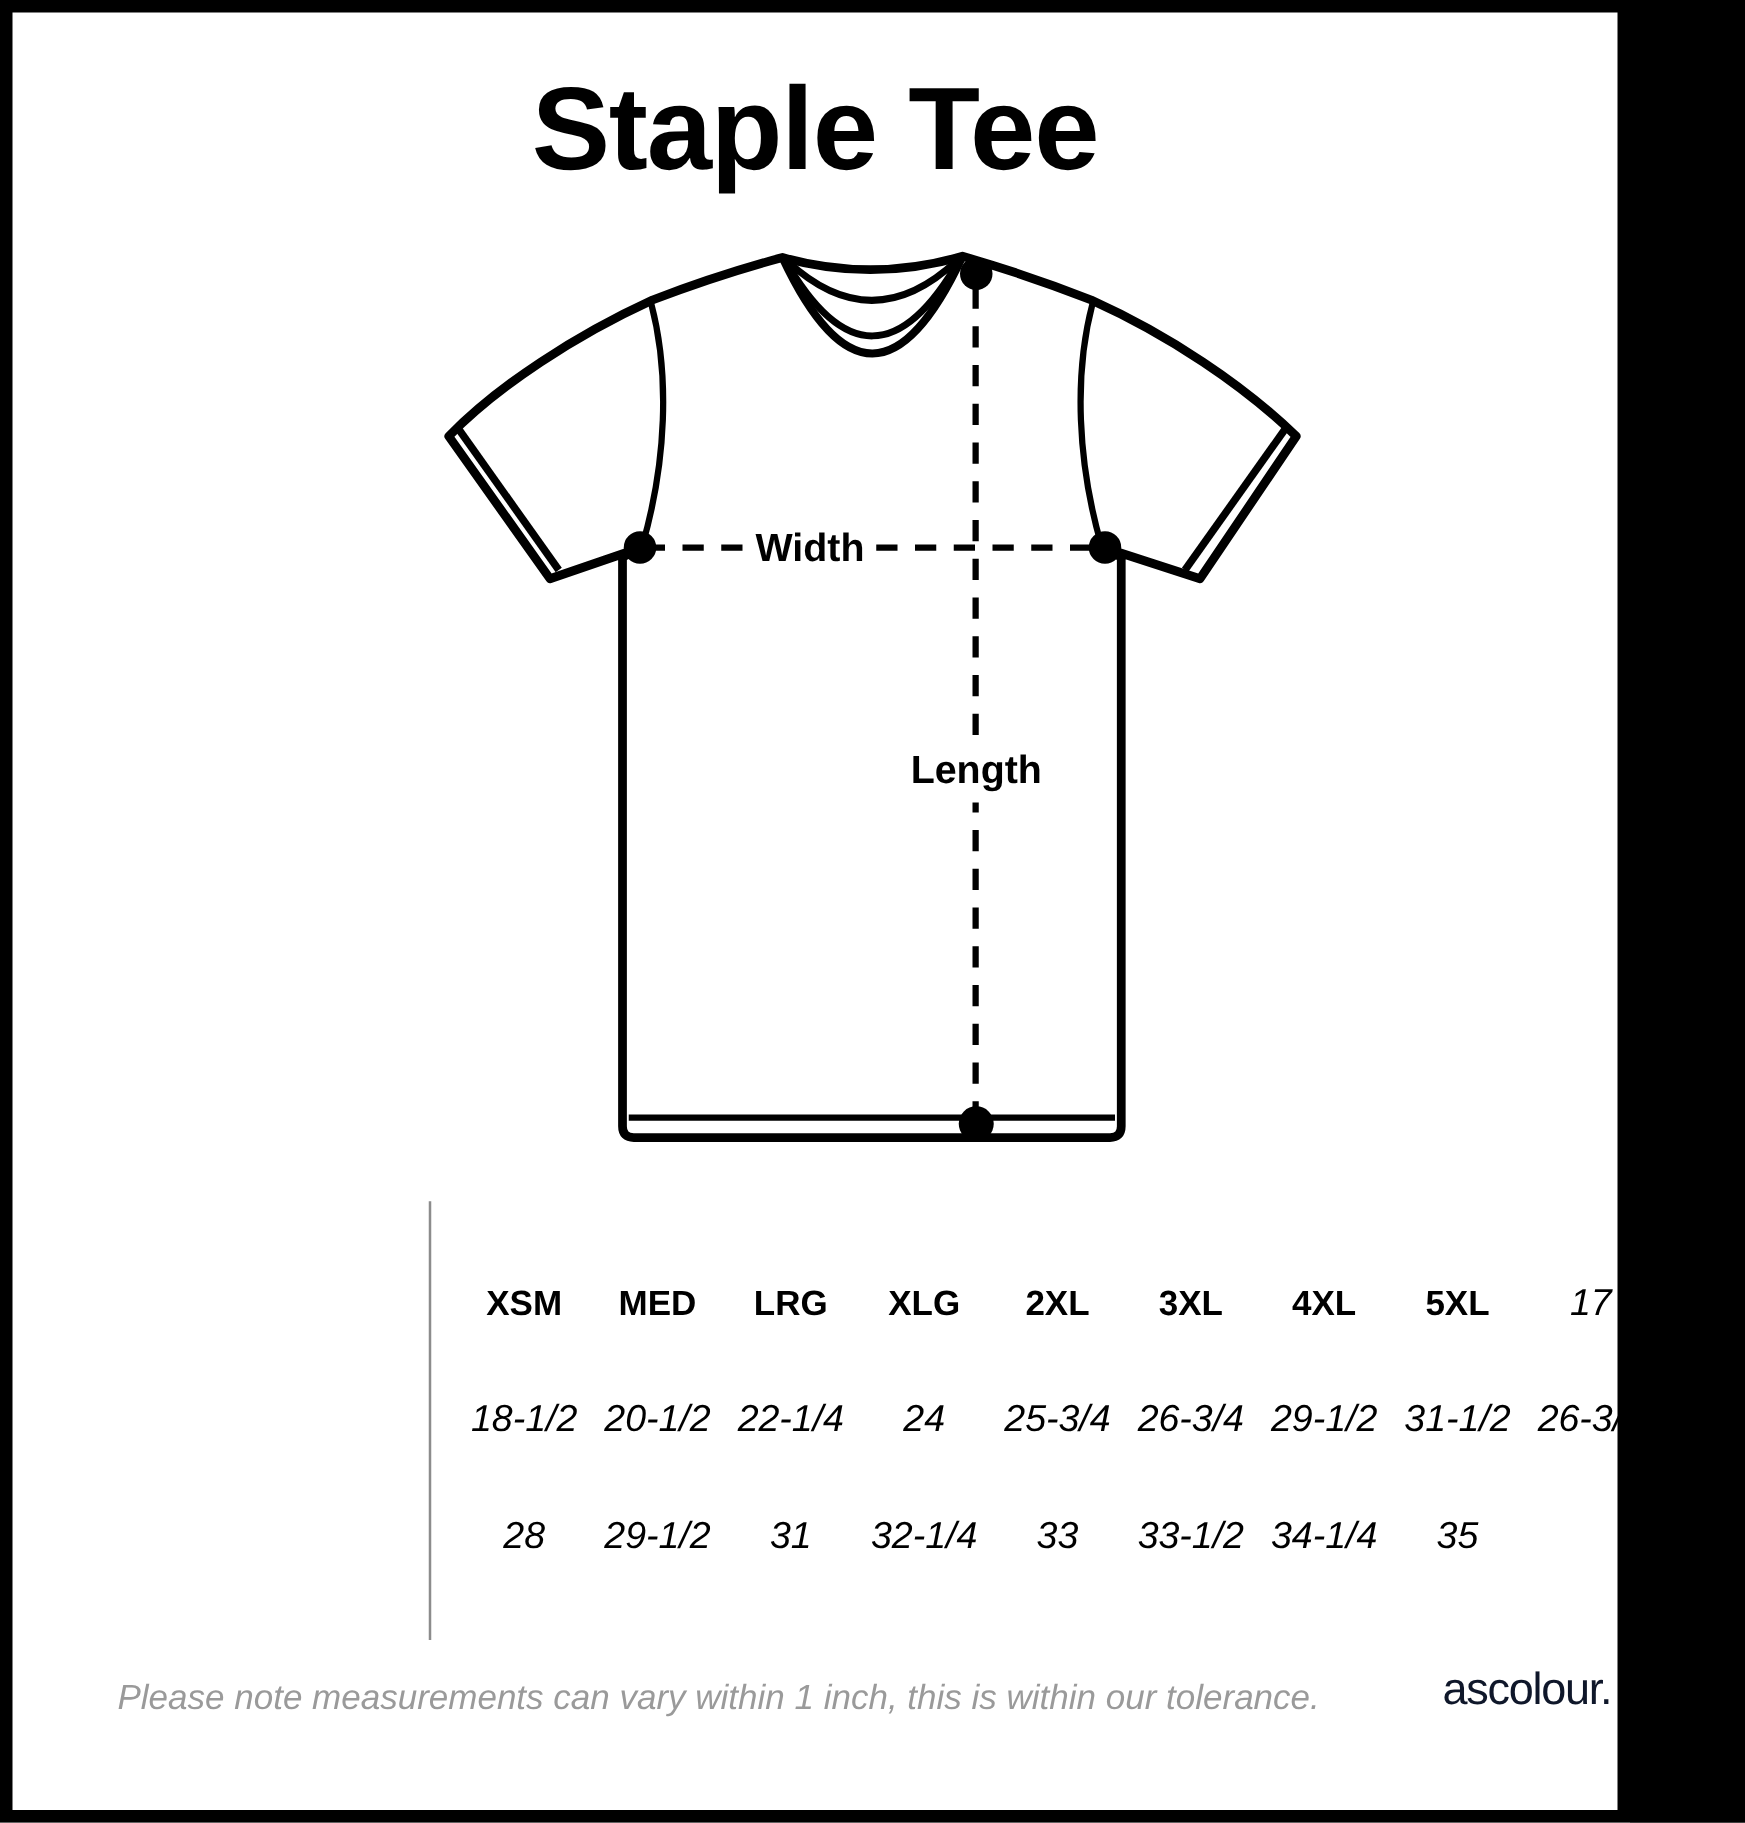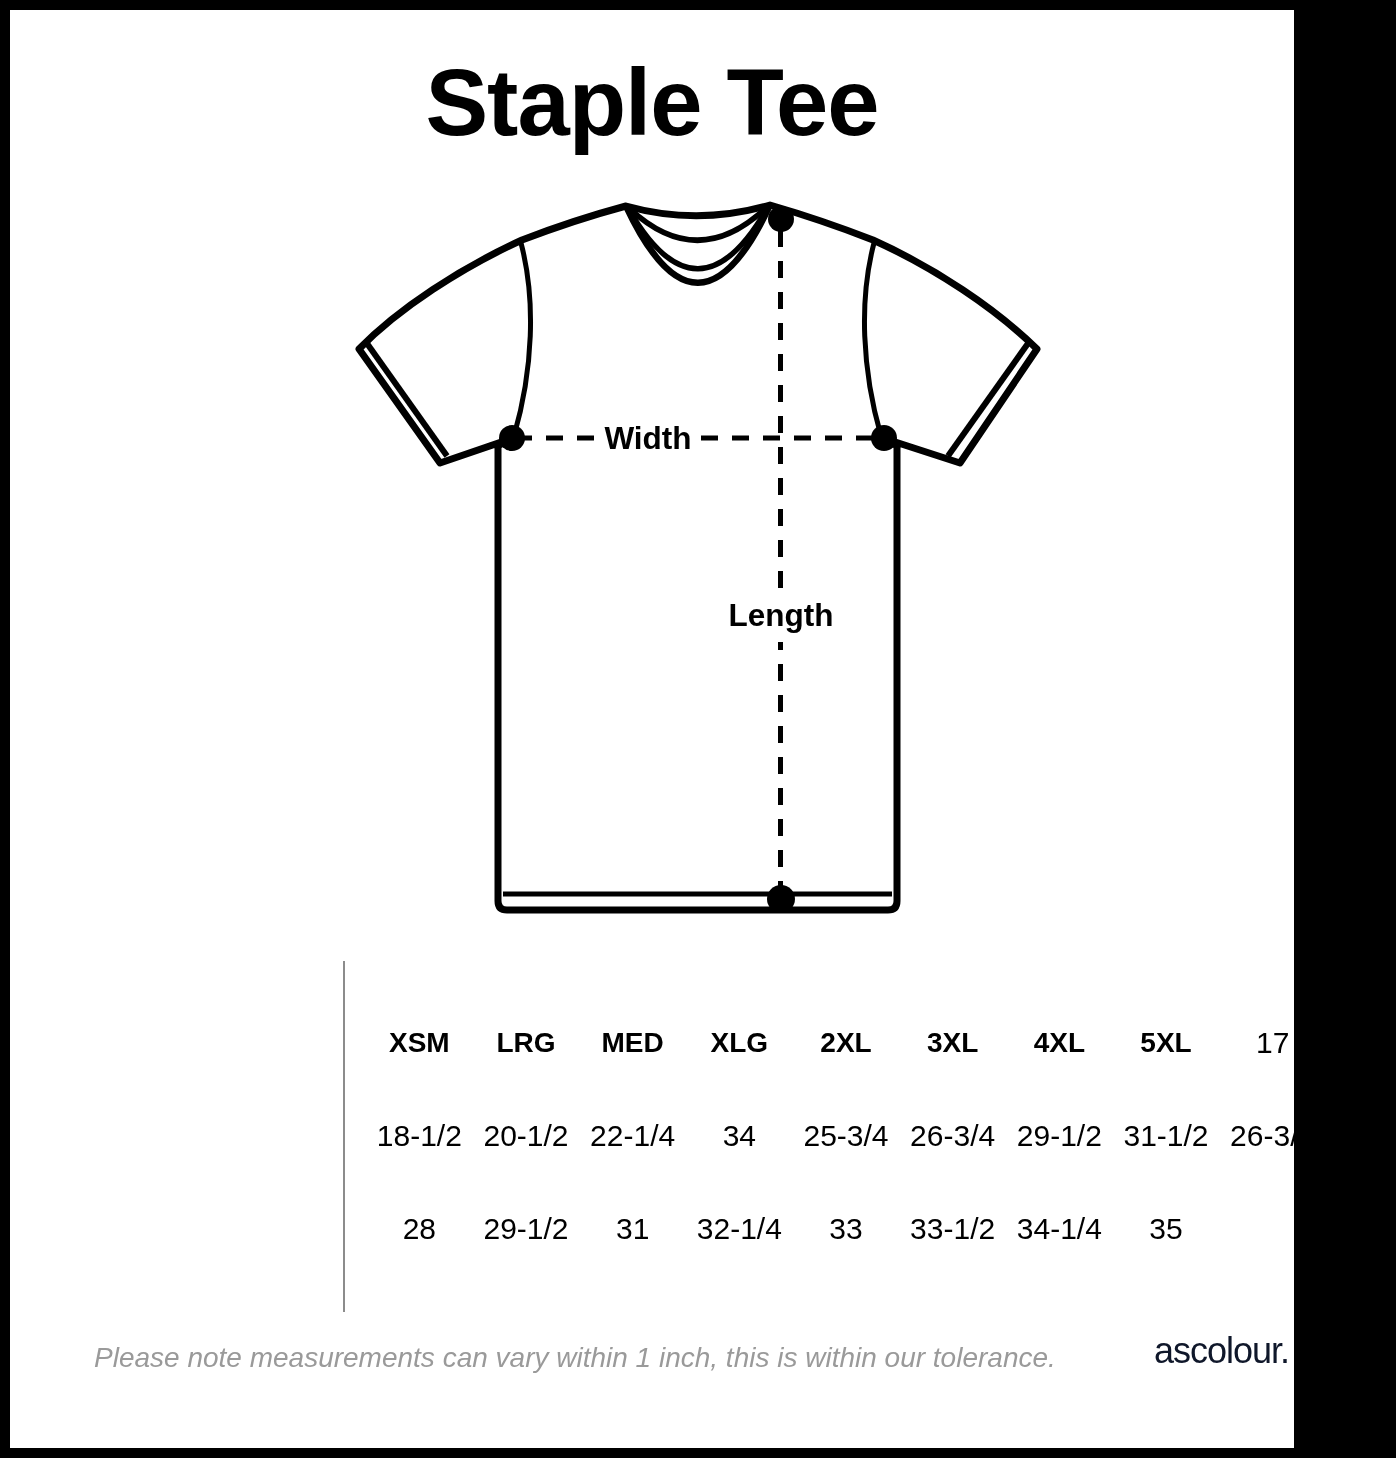--- a/index.html
+++ b/index.html
@@ -15,21 +15,21 @@
                padding-top:35px;box-sizing:border-box;}
   .mrow{height:93px;display:flex;align-items:center;padding-left:14px;box-sizing:border-box;}
   .mrow.head{font-size:24px;font-weight:700;letter-spacing:.5px;color:#000;}
   .mrow.sub{font-size:25px;color:#8f8f8f;}
   .v-divider{position:absolute;left:343px;top:961px;width:2px;height:351px;background:#8c8c8c;}
   .size-grid{position:absolute;left:366px;top:961px;width:960px;height:351px;
              padding-top:35px;box-sizing:border-box;display:grid;
              grid-template-columns:repeat(9,1fr);grid-auto-rows:93px;}
   .cell{display:flex;align-items:center;justify-content:center;}
   .cell.hdr{font-size:28px;font-weight:700;}
-  .cell.val{font-size:30px;}
+  .cell.val{font-size:30px;font-style:italic;}
   
   .note{position:absolute;left:94px;top:1341px;font-size:28px;font-style:italic;
         color:#9a9a9a;line-height:1.2;}
   .brand{position:absolute;left:1154px;top:1333px;font-size:36px;letter-spacing:-1px;
          color:#0f172a;line-height:1;}
 </style>
 </head>
 <body>
 
 <div class="stage">
@@ -82,33 +82,33 @@
     <circle cx="884" cy="438" r="13" fill="#000000"></circle>
     <circle cx="781" cy="899" r="14" fill="#000000"></circle>
   </svg>
 
 
   <div class="v-divider"></div>
 
   <div class="size-grid">
 
     <div class="cell hdr">XSM</div>
+    <div class="cell hdr">MED</div>
     <div class="cell hdr">LRG</div>
-    <div class="cell hdr">MED</div>
     <div class="cell hdr">XLG</div>
     <div class="cell hdr">2XL</div>
     <div class="cell hdr">3XL</div>
     <div class="cell hdr">4XL</div>
     <div class="cell hdr">5XL</div>
 
     <div class="cell val">17</div>
     <div class="cell val">18-1/2</div>
     <div class="cell val">20-1/2</div>
     <div class="cell val">22-1/4</div>
-    <div class="cell val">34</div>
+    <div class="cell val">24</div>
     <div class="cell val">25-3/4</div>
     <div class="cell val">26-3/4</div>
     <div class="cell val">29-1/2</div>
     <div class="cell val">31-1/2</div>
 
     <div class="cell val">26-3/4</div>
     <div class="cell val">28</div>
     <div class="cell val">29-1/2</div>
     <div class="cell val">31</div>
     <div class="cell val">32-1/4</div>

